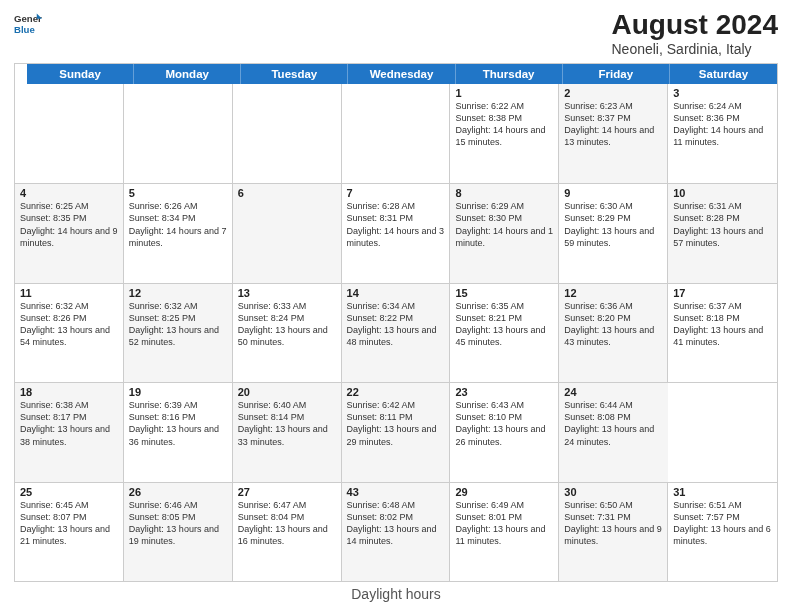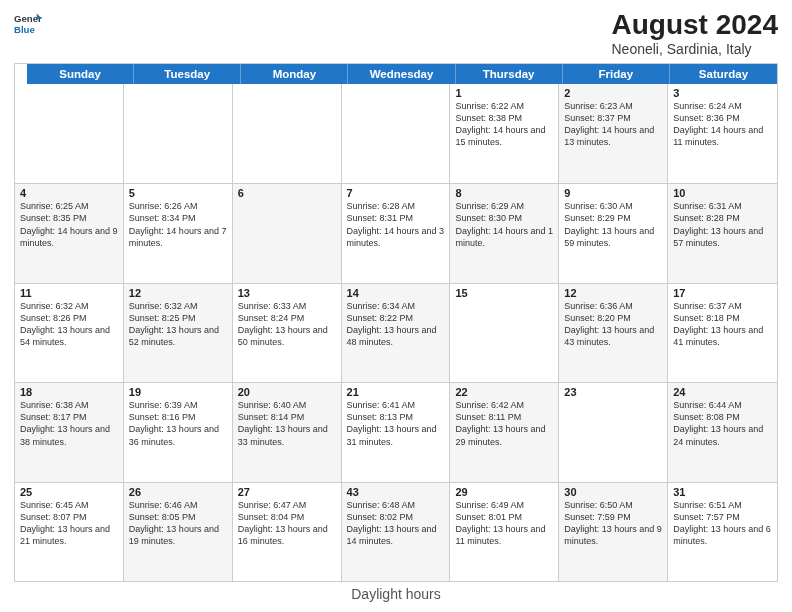--- a/index.html
+++ b/index.html
@@ -125,22 +125,22 @@
     </div>
     <div class="title-block">
       <div class="main-title">August 2024</div>
       <div class="subtitle">Neoneli, Sardinia, Italy</div>
     </div>
   </div>
 
   <div class="calendar">
     <div class="cal-header" id="cal-header">
         <div class="cal-header-cell">Sunday</div>
+        <div class="cal-header-cell">Monday</div>
         <div class="cal-header-cell">Tuesday</div>
-        <div class="cal-header-cell">Monday</div>
         <div class="cal-header-cell">Wednesday</div>
         <div class="cal-header-cell">Thursday</div>
         <div class="cal-header-cell">Friday</div>
         <div class="cal-header-cell">Saturday</div>
       </div>
     <div class="cal-body" id="cal-body">
         <div class="cal-row">
           <div class="cal-cell empty"></div>
           <div class="cal-cell alt-bg empty"></div>
           <div class="cal-cell empty"></div>
@@ -238,20 +238,24 @@
           </div>
           <div class="cal-cell alt-bg">
             <span class="day-num">14</span>
             <div class="day-info">Sunrise: 6:34 AM
 Sunset: 8:22 PM
 Daylight: 13 hours
 and 48 minutes.</div>
           </div>
           <div class="cal-cell">
             <span class="day-num">15</span>
+            <div class="day-info">Sunrise: 6:35 AM
+Sunset: 8:21 PM
+Daylight: 13 hours
+and 45 minutes.</div>
           </div>
           <div class="cal-cell alt-bg">
             <span class="day-num">12</span>
             <div class="day-info">Sunrise: 6:36 AM
 Sunset: 8:20 PM
 Daylight: 13 hours
 and 43 minutes.</div>
           </div>
           <div class="cal-cell">
             <span class="day-num">17</span>
@@ -276,36 +280,33 @@
 Daylight: 13 hours
 and 36 minutes.</div>
           </div>
           <div class="cal-cell alt-bg">
             <span class="day-num">20</span>
             <div class="day-info">Sunrise: 6:40 AM
 Sunset: 8:14 PM
 Daylight: 13 hours
 and 33 minutes.</div>
           </div>
-          <div class="cal-cell">
-            <span class="day-num">21</span>
-            <div class="day-info">Sunrise: 6:41 AM
-Sunset: 8:13 PM
-Daylight: 13 hours
-and 31 minutes.</div>
-          </div>
           <div class="cal-cell alt-bg">
             <span class="day-num">22</span>
             <div class="day-info">Sunrise: 6:42 AM
 Sunset: 8:11 PM
 Daylight: 13 hours
 and 29 minutes.</div>
           </div>
           <div class="cal-cell">
             <span class="day-num">23</span>
+            <div class="day-info">Sunrise: 6:43 AM
+Sunset: 8:10 PM
+Daylight: 13 hours
+and 26 minutes.</div>
           </div>
           <div class="cal-cell alt-bg">
             <span class="day-num">24</span>
             <div class="day-info">Sunrise: 6:44 AM
 Sunset: 8:08 PM
 Daylight: 13 hours
 and 24 minutes.</div>
           </div>
         </div>
         <div class="cal-row">
@@ -340,21 +341,21 @@
           <div class="cal-cell">
             <span class="day-num">29</span>
             <div class="day-info">Sunrise: 6:49 AM
 Sunset: 8:01 PM
 Daylight: 13 hours
 and 11 minutes.</div>
           </div>
           <div class="cal-cell alt-bg">
             <span class="day-num">30</span>
             <div class="day-info">Sunrise: 6:50 AM
-Sunset: 7:59 PM
+Sunset: 7:31 PM
 Daylight: 13 hours
 and 9 minutes.</div>
           </div>
           <div class="cal-cell">
             <span class="day-num">31</span>
             <div class="day-info">Sunrise: 6:51 AM
 Sunset: 7:57 PM
 Daylight: 13 hours
 and 6 minutes.</div>
           </div>

